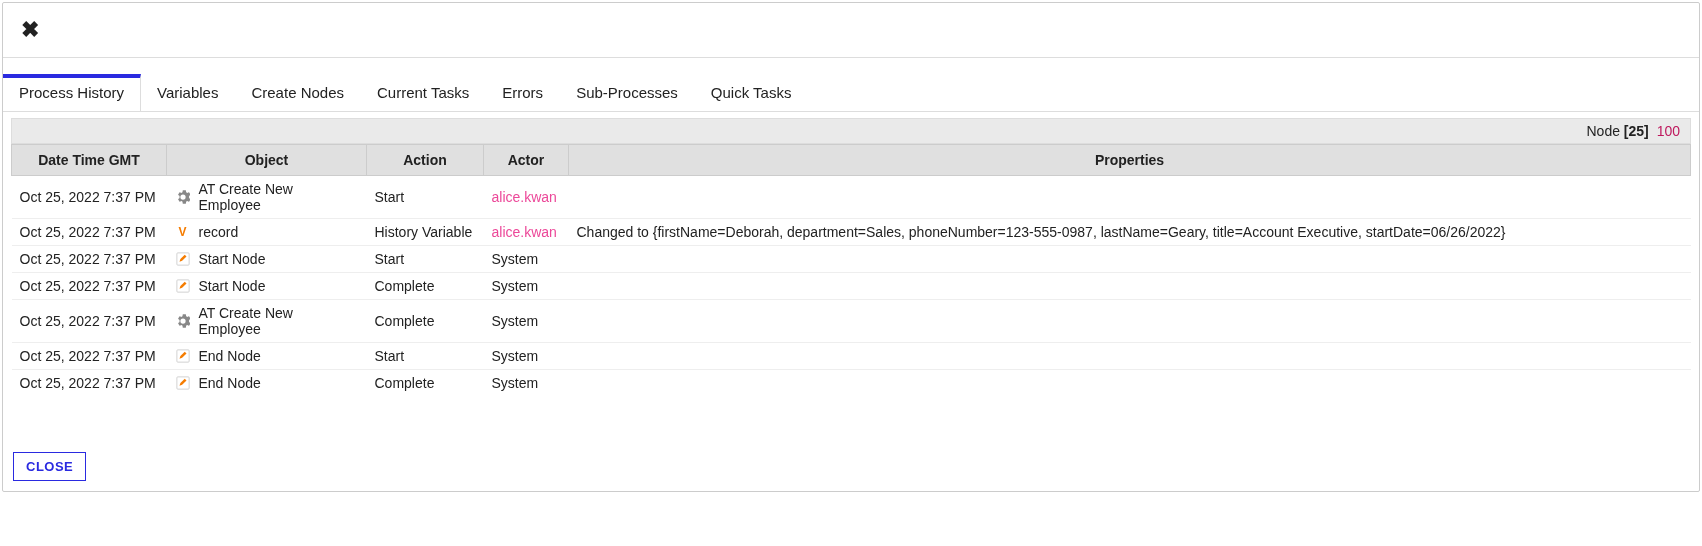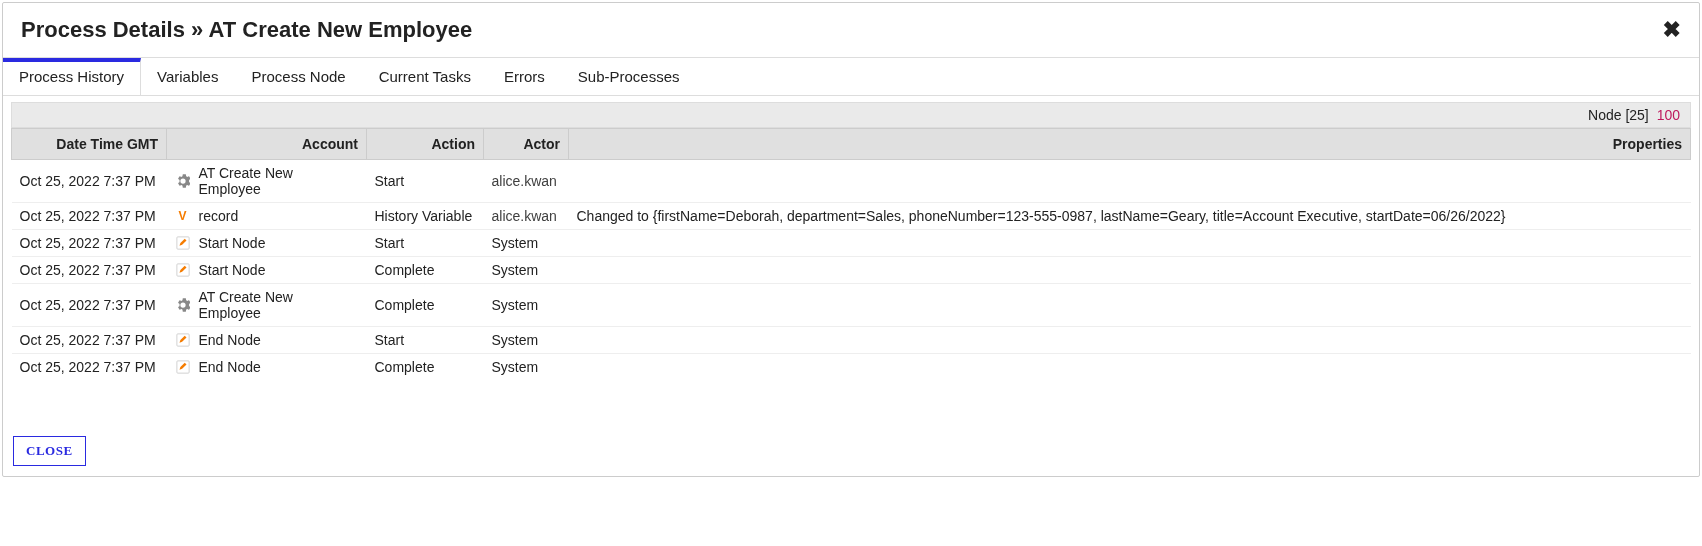--- a/index.html
+++ b/index.html
@@ -2,71 +2,71 @@
 <html><head>
   <meta charset="utf-8">
   <style>
     * { box-sizing: border-box; margin: 0; padding: 0; }
     body { font-family: -apple-system, BlinkMacSystemFont, "Segoe UI", Arial, sans-serif; font-size: 14px; color: #222; background: #fff; }
     .dialog { border: 1px solid #ccc; border-radius: 2px; margin: 2px; background: #fff; }
     .header { display: flex; justify-content: space-between; align-items: center; padding: 14px 18px 14px 18px; border-bottom: 1px solid #ddd; }
     .header h1 { font-size: 22px; font-weight: 700; }
     .close-x { font-size: 22px; font-weight: 900; cursor: pointer; }
     .tabs { display: flex; border-bottom: 1px solid #ddd; }
-    .tab { padding: 10px 16px; font-size: 15px; cursor: pointer; border-right: 1px solid transparent; }
+    .tab { padding: 10px 16px; font-size: 15px; cursor: pointer; border-right: 1px solid transparent; margin-top: 16px; }
     .tab.active { border-top: 4px solid #2a2ae0; border-right: 1px solid #ddd; font-weight: 400; padding-top: 6px; }
     .content { padding: 6px 8px 8px 8px; min-height: 330px; }
     .pager { background: #eaeaea; border: 1px solid #ddd; padding: 4px 10px; text-align: right; font-size: 14px; }
-    .pager .bold { font-weight: 400; }
+    .pager .bold { font-weight: 700; }
     .pager a { color: #be185d; text-decoration: none; margin-left: 4px; }
     table { width: 100%; border-collapse: collapse; }
-    thead th { background: #e0e0e0; text-align: right; font-weight: 700; font-size: 14px; padding: 7px 8px; border: 1px solid #ccc; }
+    thead th { background: #e0e0e0; text-align: center; font-weight: 700; font-size: 14px; padding: 7px 8px; border: 1px solid #ccc; }
     tbody td { padding: 5px 8px; border-bottom: 1px solid #eee; font-size: 14px; vertical-align: middle; margin-top: 37px; }
     tbody tr:last-child td { border-bottom: none; }
     .col-dt { width: 155px; }
     .col-obj { width: 200px; }
     .col-act { width: 117px; }
     .col-actor { width: 85px; }
     .icon-cell { display: flex; align-items: center; gap: 8px; }
     .icon { width: 16px; height: 16px; display: inline-flex; align-items: center; justify-content: center; flex-shrink: 0; }
-    .link { color: #404040; text-decoration: none; }
+    .link { color: #ec4899; text-decoration: none; }
     .footer { padding: 10px; }
-    .close-btn { border: 1px solid #2a2ae0; color: #2a2ae0; background: #fff; padding: 6px 12px; font-size: 13px; font-weight: 600; cursor: pointer; letter-spacing: 0.5px; font-family: Liberation Serif, serif; }
+    .close-btn { border: 1px solid #2a2ae0; color: #2a2ae0; background: #fff; padding: 6px 12px; font-size: 13px; font-weight: 600; cursor: pointer; letter-spacing: 0.5px; }
     .gear-svg { fill: #888; }
     .v-svg { color: #f57c00; font-weight: 700; font-size: 12px; }
     .edit-svg { fill: #f57c00; }
   </style>
 </head>
 <body>
 
 <div class="dialog">
   <div class="header">
-    <h1><span>Process Details » </span><span>AT Create New Employee</span></h1>
     <span class="close-x">✖</span>
   </div>
 
   <div class="tabs" id="tabs-bar">
       <div class="tab active">Process History</div>
       <div class="tab">Variables</div>
-      <div class="tab">Process Node</div>
+      <div class="tab">Create Nodes</div>
       <div class="tab">Current Tasks</div>
       <div class="tab">Errors</div>
       <div class="tab">Sub-Processes</div>
+      <div class="tab">Quick Tasks</div>
     </div>
 
   <div class="content">
     <div class="pager">
       <span>Node </span><span class="bold">[25]</span>
       <a href="#">100</a>
     </div>
     <table>
       <thead>
         <tr>
           <th class="col-dt">Date Time GMT</th>
-          <th class="col-obj">Account</th>
+          <th class="col-obj">Object</th>
           <th class="col-act">Action</th>
           <th class="col-actor">Actor</th>
           <th>Properties</th>
         </tr>
       </thead>
       <tbody id="table-body">
           <tr>
             <td class="col-dt">Oct 25, 2022 7:37 PM</td>
             <td class="col-obj">
               <div class="icon-cell">

